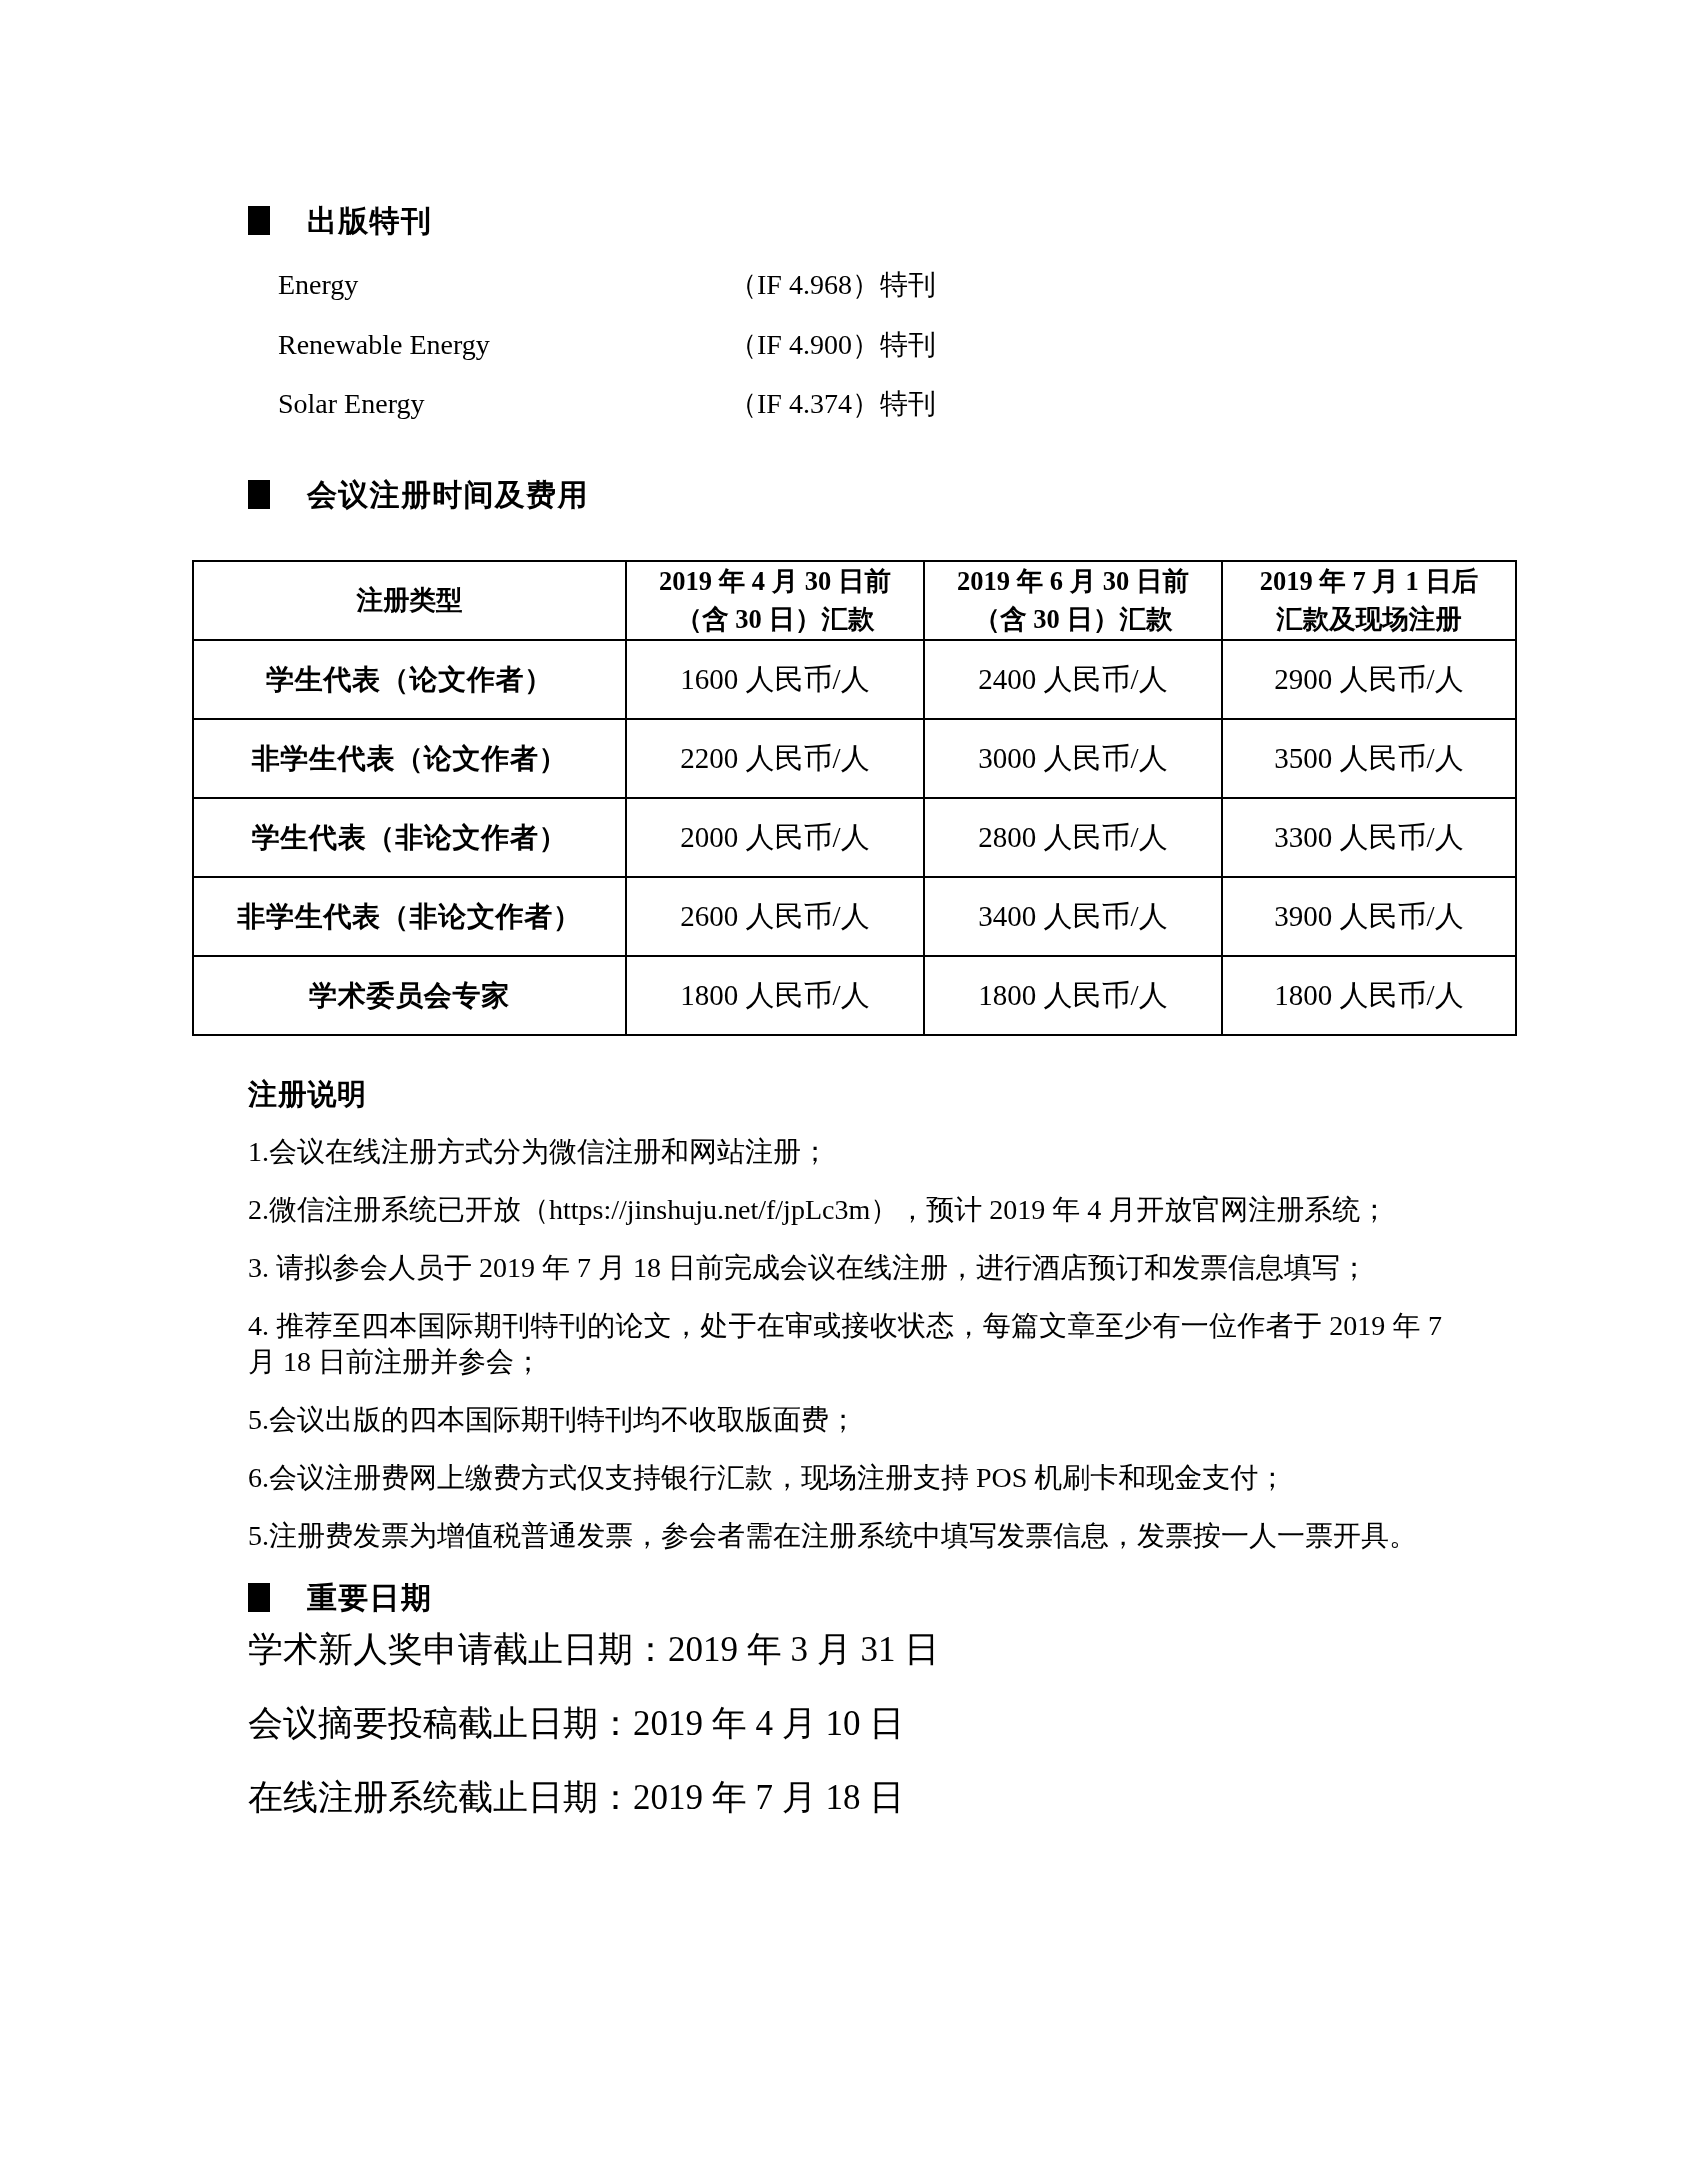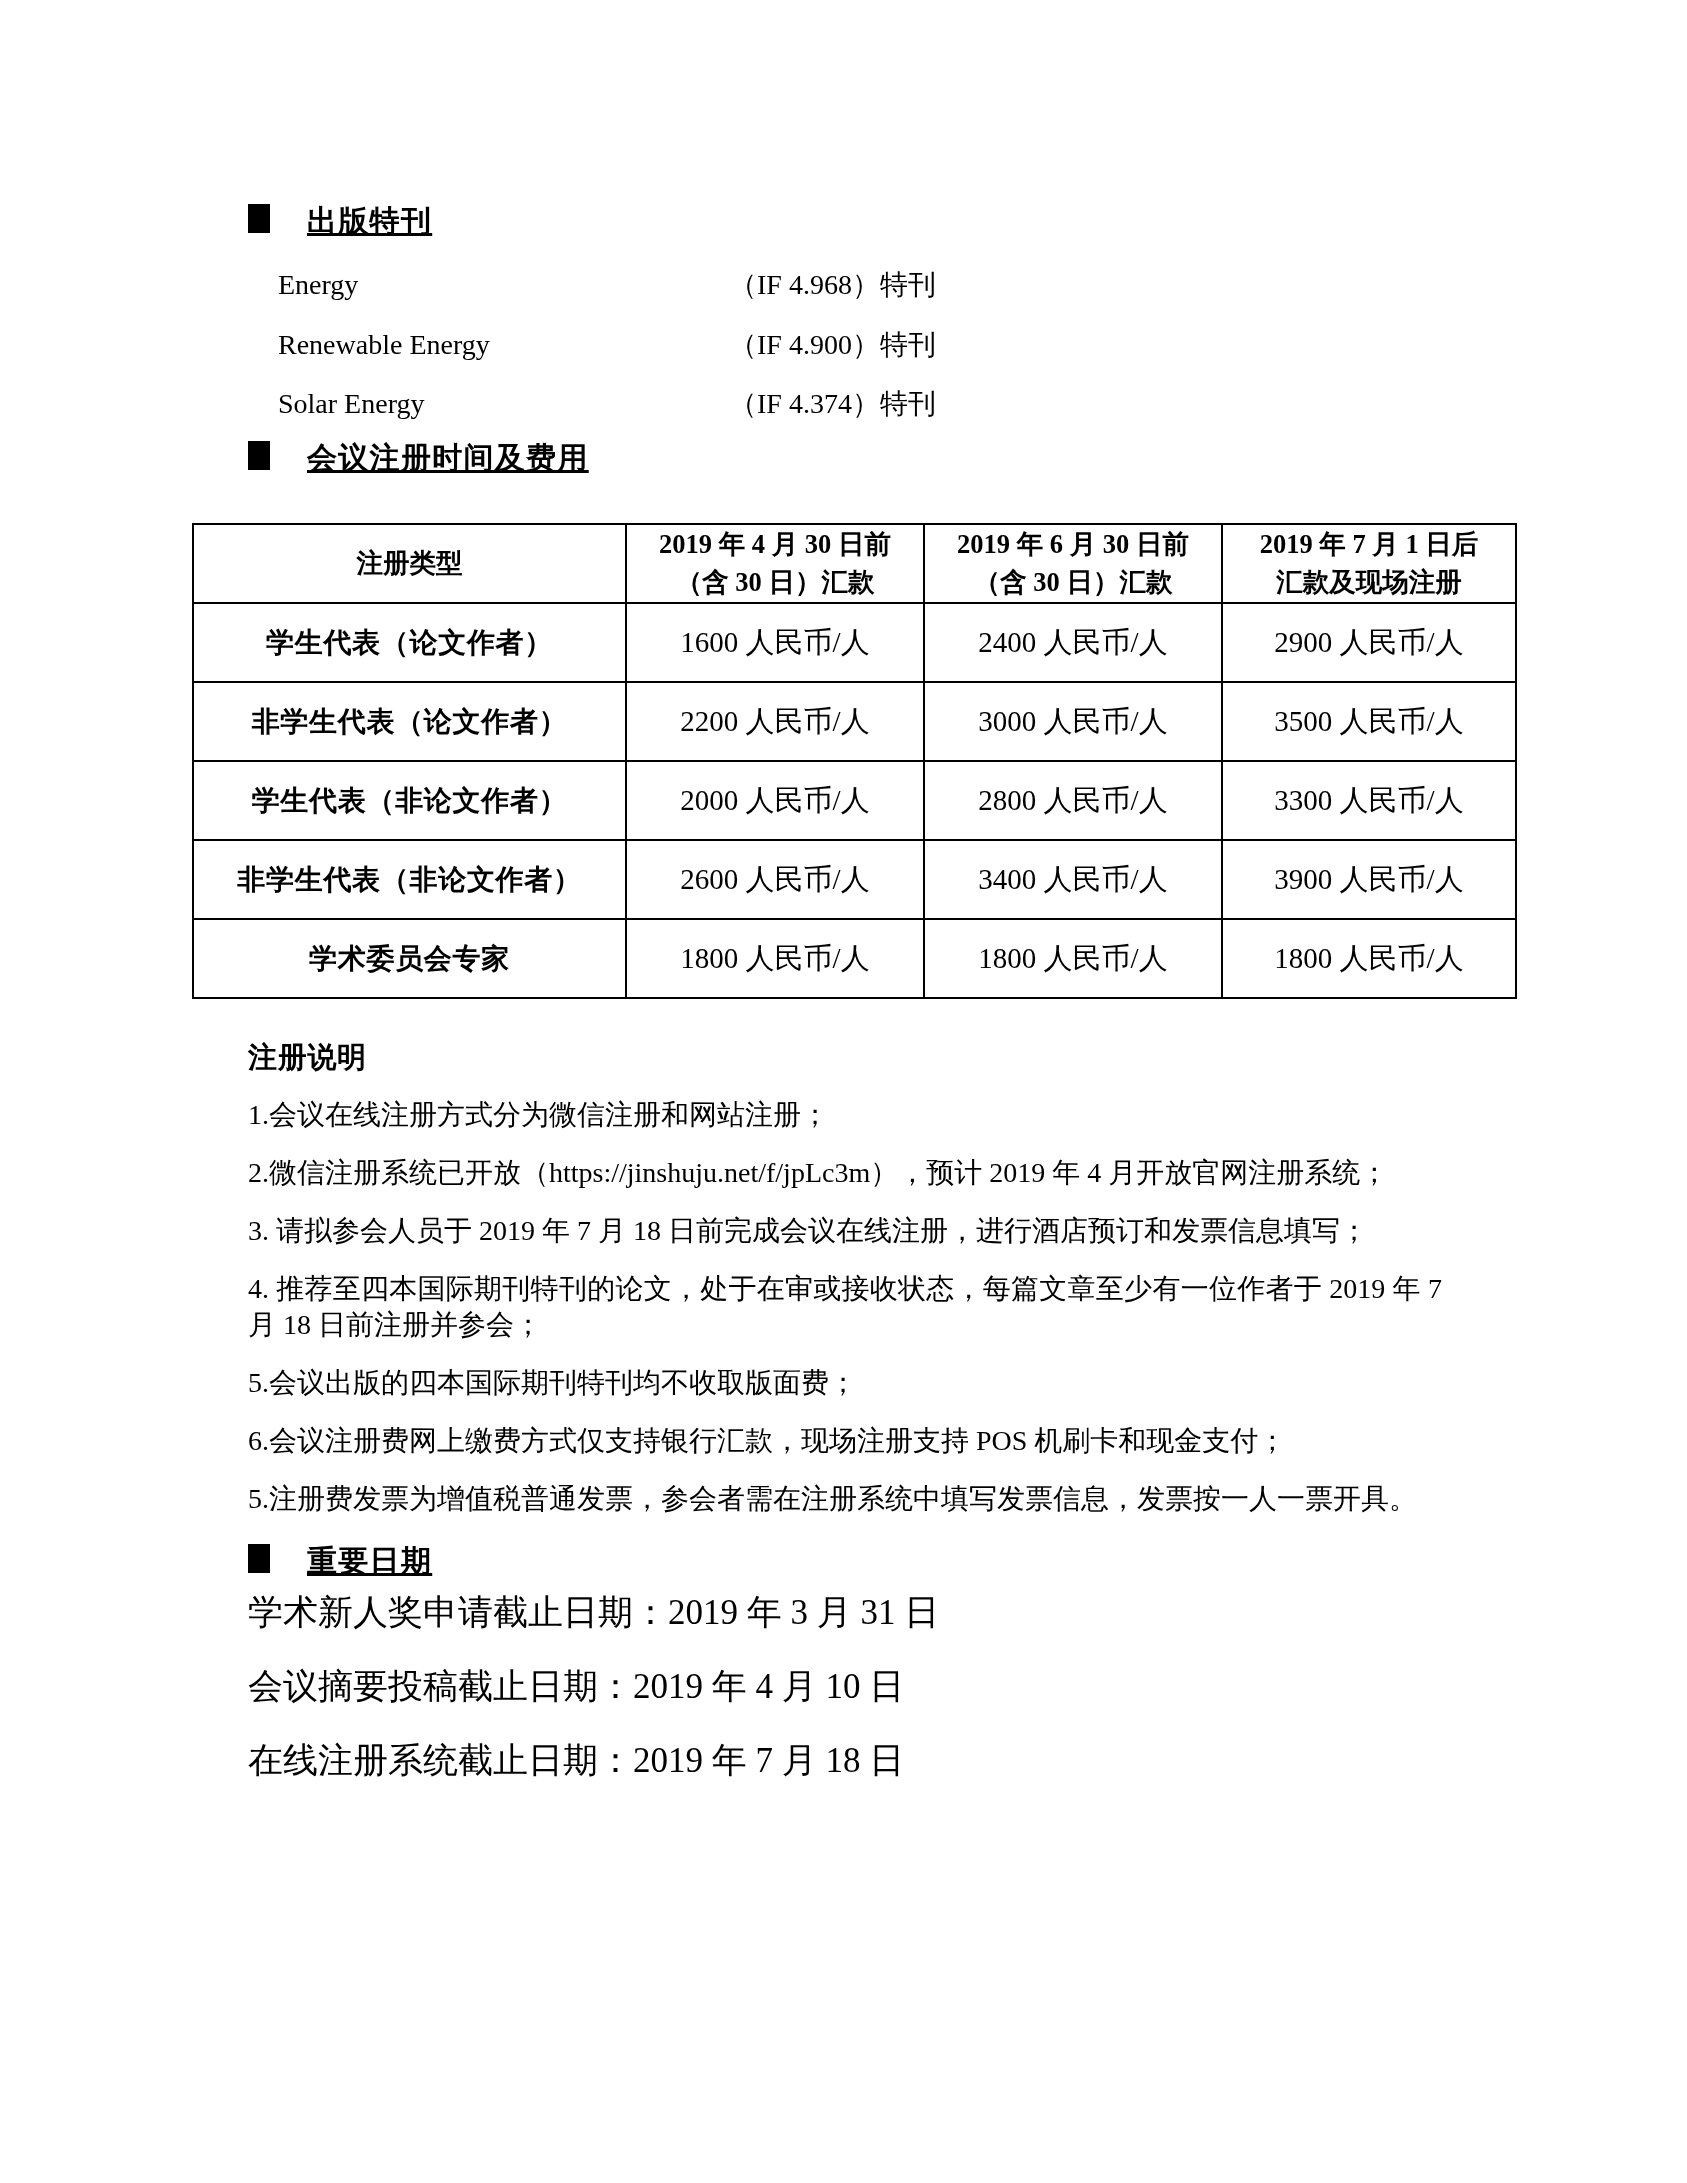--- a/index.html
+++ b/index.html
@@ -11,23 +11,22 @@
     color: #000000;
     font-family: "Liberation Serif", "DejaVu Serif", serif;
     box-sizing: border-box;
     padding: 204px 245px 0 248px;
     overflow: hidden;
   }
 
   
   .sec-header {
     display: flex;
-    align-items: flex-start;
+    align-items: center;
     margin: 0;
-    text-decoration: underline;
   }
   .bullet {
     width: 22px;
     height: 29px;
     background: #000000;
     flex: none;
     margin-right: 37px;
   }
   .sec-title {
     font-size: 30px;
@@ -42,21 +41,21 @@
   .journal-row {
     display: flex;
     font-size: 28px;
     line-height: 33px;
   }
   .journal-row + .journal-row { margin-top: 26.5px; }
   .j-name { width: 451px; flex: none; }
   .j-if { flex: none; }
 
   
-  .sec-registration .sec-header { margin-top: 21px; }
+  .sec-registration .sec-header { margin-top: 58px; }
 
   
   .fee-table {
     border-collapse: collapse;
     table-layout: fixed;
     width: 1323px;
     margin: 49px 0 0 -56px;
     border: 2.6px solid #000000;
   }
   .fee-table th, .fee-table td {

